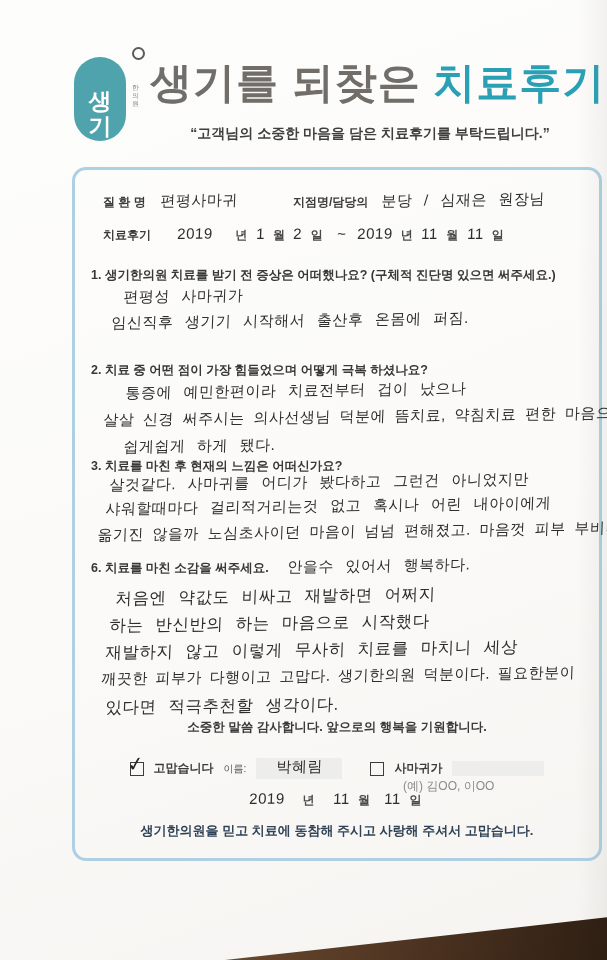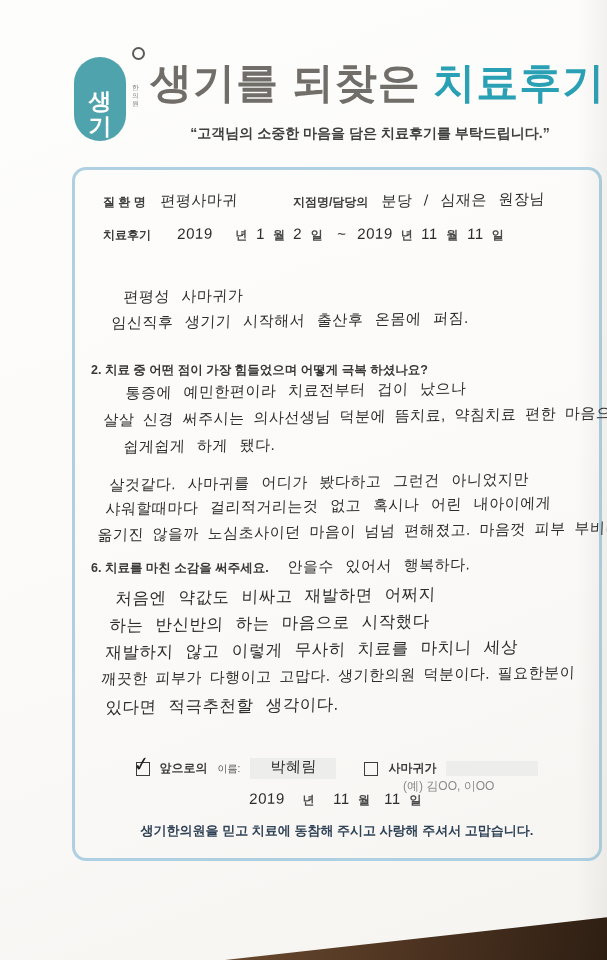--- a/index.html
+++ b/index.html
@@ -120,49 +120,52 @@
       <span class="suffix">일</span>
       <span class="hw" style="margin:0 6px;">~</span>
       <span class="hw">2019</span>
       <span class="suffix">년</span>
       <span class="hw">11</span>
       <span class="suffix">월</span>
       <span class="hw">11</span>
       <span class="suffix">일</span>
     </div>
 
+    <div class="abs qlabel" style="left:16px;top:97px;">1. 생기한의원 치료를 받기 전 증상은 어떠했나요? (구체적 진단명 있으면 써주세요.)</div>
     <div class="abs hw" style="left:48px;top:118px;">편평성 사마귀가</div>
     <div class="abs hw" style="left:36px;top:144px;">임신직후 생기기 시작해서 출산후 온몸에 퍼짐.</div>
 
     <div class="abs qlabel" style="left:16px;top:192px;">2. 치료 중 어떤 점이 가장 힘들었으며 어떻게 극복 하셨나요?</div>
     <div class="abs hw" style="left:50px;top:214px;">통증에 예민한편이라 치료전부터 겁이 났으나</div>
     <div class="abs hw" style="left:28px;top:241px;word-spacing:4px;">살살 신경 써주시는 의사선생님 덕분에 뜸치료, 약침치료 편한 마음으로</div>
     <div class="abs hw" style="left:48px;top:268px;">쉽게쉽게 하게 됐다.</div>
 
+    <div class="abs qlabel" style="left:16px;top:288px;">3. 치료를 마친 후 현재의 느낌은 어떠신가요?</div>
     <div class="abs hw" style="left:34px;top:306px;">살것같다. 사마귀를 어디가 봤다하고 그런건 아니었지만</div>
     <div class="abs hw" style="left:30px;top:330px;">샤워할때마다 걸리적거리는것 없고 혹시나 어린 내아이에게</div>
     <div class="abs hw" style="left:22px;top:356px;word-spacing:4px;">옮기진 않을까 노심초사이던 마음이 넘넘 편해졌고. 마음껏 피부 부비며</div>
 
     <div class="abs" style="left:16px;top:388px;">
       <span class="qlabel">6. 치료를 마친 소감을 써주세요.</span>
       <span class="hw" style="margin-left:14px;">안을수 있어서 행복하다.</span>
     </div>
     <div class="abs hw hw-big" style="left:40px;top:418px;">처음엔 약값도 비싸고 재발하면 어쩌지</div>
     <div class="abs hw hw-big" style="left:34px;top:445px;">하는 반신반의 하는 마음으로 시작했다</div>
     <div class="abs hw hw-big" style="left:30px;top:472px;">재발하지 않고 이렇게 무사히 치료를 마치니 세상</div>
     <div class="abs hw" style="left:26px;top:500px;word-spacing:3px;">깨끗한 피부가 다행이고 고맙다. 생기한의원 덕분이다. 필요한분이</div>
     <div class="abs hw hw-big" style="left:30px;top:527px;">있다면 적극추천할 생각이다.</div>
 
+    <div class="abs center thanks" style="top:549px;">소중한 말씀 감사합니다. 앞으로의 행복을 기원합니다.</div>
 
     <div class="abs center" style="top:588px;">
       <span class="cb-row">
         <span class="checkbox">
           <span class="checkmark hw">✓</span>
         </span>
-        <span class="plabel">앞으로의</span>
+        <span class="plabel">고맙습니다</span>
         <span class="example" style="font-size:10px;color:#555;font-weight:normal;">이름:</span>
         <span class="name-slot"><span class="hw">박혜림</span></span>
         <span class="checkbox" style="margin-left:18px;"></span>
         <span class="plabel">사마귀가</span>
         <span class="anon-slot"></span>
       </span>
     </div>
     <div class="abs example" style="left:328px;top:608px;">(예) 김OO, 이OO</div>
 
     <div class="abs center" style="top:620px;">

